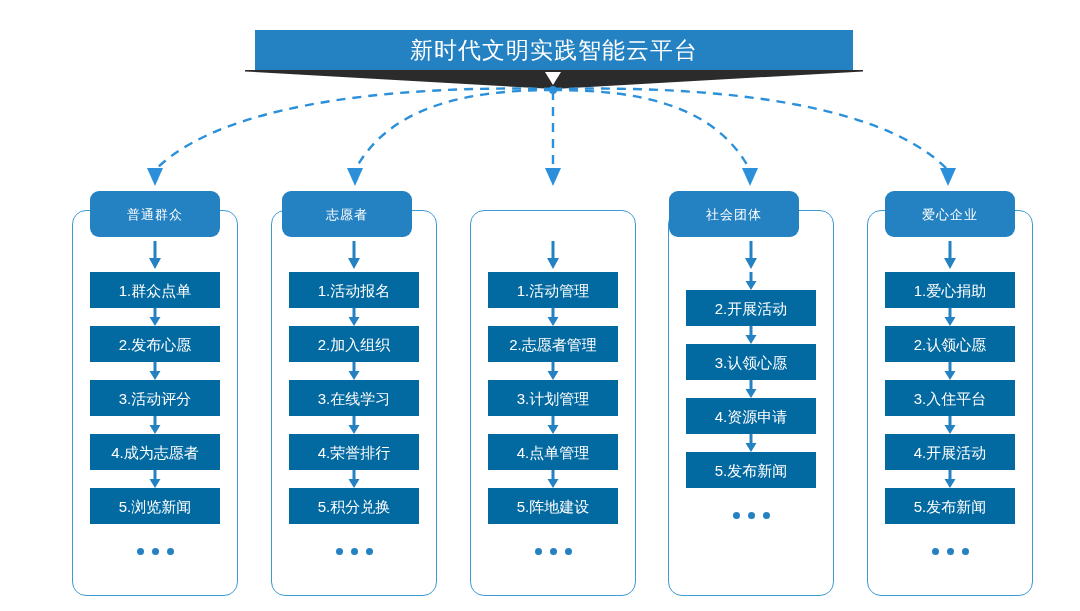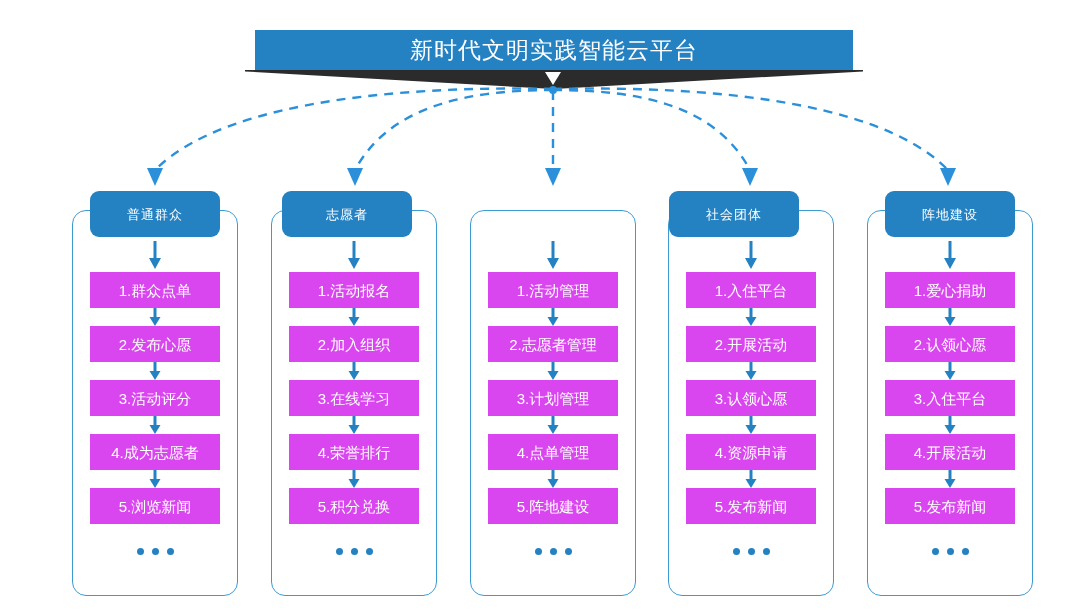--- a/index.html
+++ b/index.html
@@ -119,21 +119,21 @@
   }
   .it-0 { left: 90px; }
   .it-1 { left: 289px; }
   .it-2 { left: 488px; }
   .it-3 { left: 686px; }
   .it-4 { left: 885px; }
 
   .item-box {
     width: 130px;
     height: 36px;
-    background: #d946ef;
+    background: #0369a1;
     display: flex;
     align-items: center;
     justify-content: center;
     box-sizing: border-box;
   }
   .item-box span {
     color: #ffffff;
     font-size: 15px;
     line-height: 1;
     white-space: nowrap;
@@ -224,21 +224,21 @@
   <div class="col-header hdr-0">
     <span>普通群众</span>
   </div>
   <div class="col-header hdr-1">
     <span>志愿者</span>
   </div>
   <div class="col-header hdr-3">
     <span>社会团体</span>
   </div>
   <div class="col-header hdr-4">
-    <span>阵地建设</span>
+    <span>爱心企业</span>
   </div>
 
   <div class="head-arrow ha-0">
     <svg width="14" height="28" viewBox="0 0 14 28">
         <g fill="#2481c2">
           <rect x="5.5" y="0" width="3" height="19"></rect>
           <polygon points="1,17 13,17 7,28"></polygon>
         </g>
       </svg>
   </div>
@@ -434,23 +434,20 @@
         <span>5.阵地建设</span>
       </div>
     <div class="ellipsis">
       <div class="dot"></div>
       <div class="dot"></div>
       <div class="dot"></div>
     </div>
   </div>
 
   <div class="items it-3">
-    <div class="item-box">
-        <span>1.入住平台</span>
-      </div>
     <div class="gap-arrow">
         <svg width="12" height="18" viewBox="0 0 12 18">
           <g fill="#2481c2">
             <rect x="4.5" y="0" width="3" height="11"></rect>
             <polygon points="0.5,9 11.5,9 6,18"></polygon>
           </g>
         </svg>
       </div>
     <div class="item-box">
         <span>2.开展活动</span>

